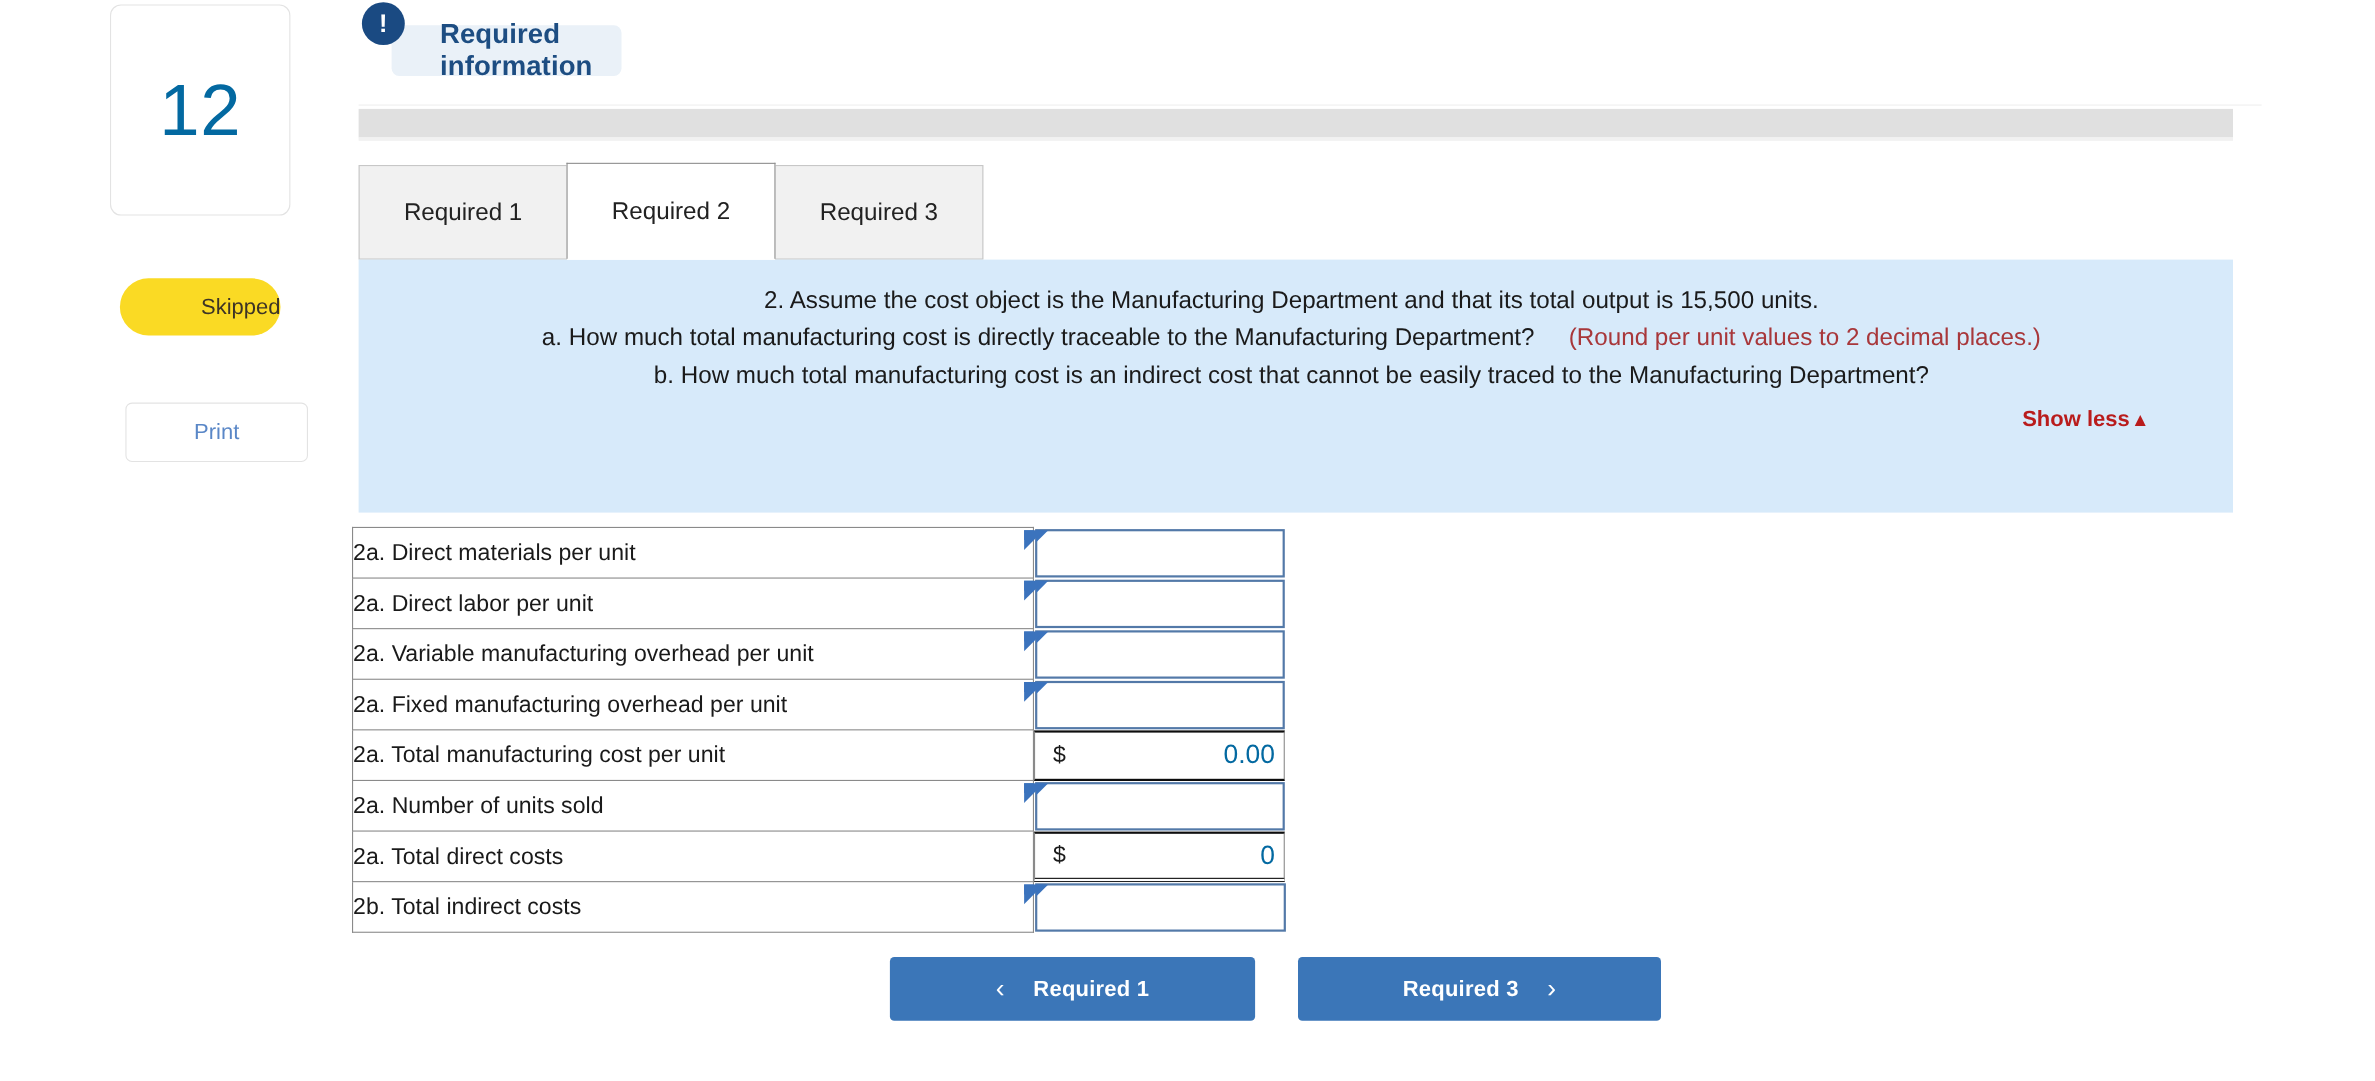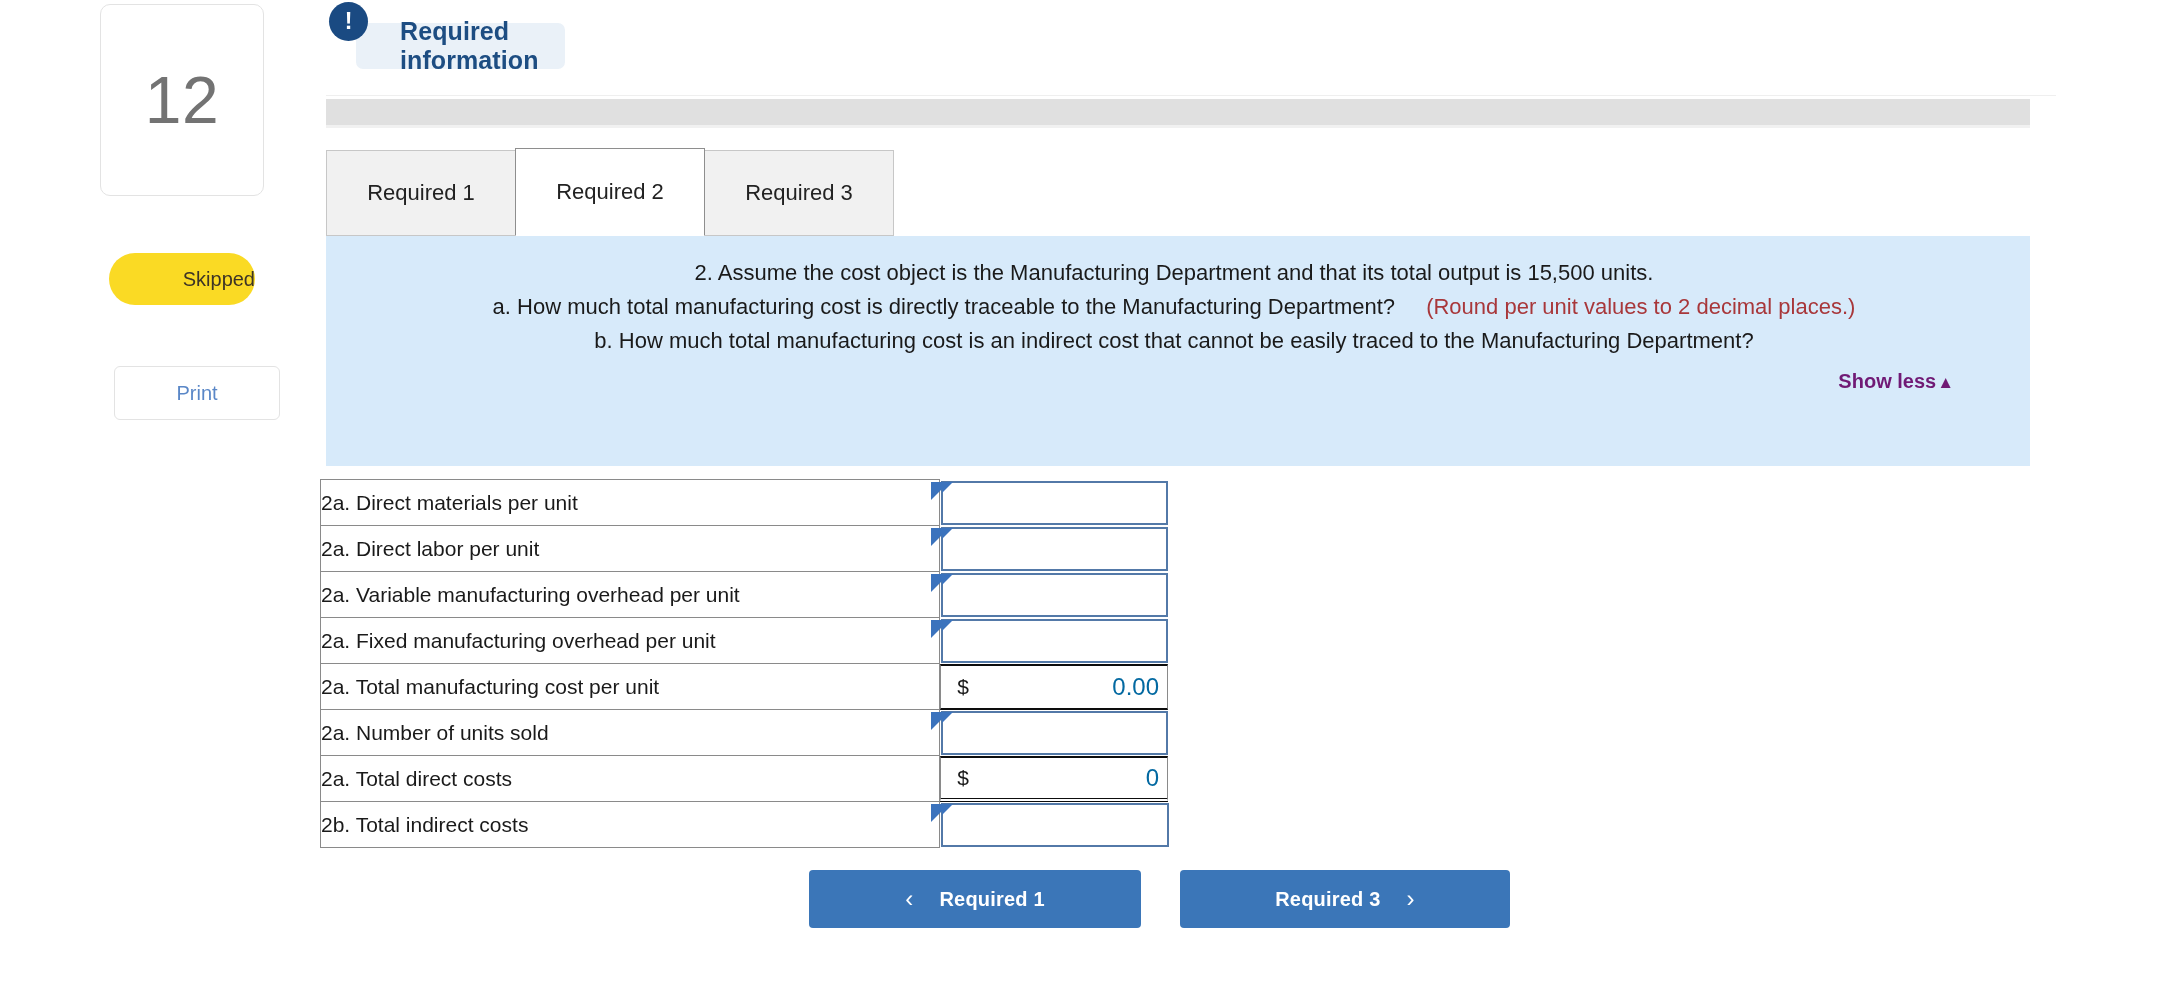--- a/index.html
+++ b/index.html
@@ -19,21 +19,21 @@
     background: #fff;
   }
   #qnum-card {
     position: absolute; left: 100px; top: 4px;
     width: 164px; height: 192px;
     border: 1px solid #e3e3e3; border-radius: 10px;
     background: #fff;
     display: flex; align-items: center; justify-content: center;
   }
   #qnum-card .num {
-    font-size: 66px; color: #737373; font-weight: 400; line-height: 1;
+    font-size: 66px; color: #0369a1; font-weight: 400; line-height: 1;
     letter-spacing: 0.5px;
   }
   #skipped-badge {
     position: absolute; left: 109px; top: 253px;
     width: 146px; height: 52px;
     background: #fada24; border-radius: 26px;
     display: flex; align-items: center; justify-content: flex-end;
     font-size: 20px; color: #3d3426; font-weight: 400;
     cursor: pointer;
   }
@@ -115,21 +115,21 @@
   #question-box .qline {
     font-size: 22px; color: #1a1a1a; line-height: 34px;
     white-space: nowrap;
     text-align: center;
   }
   #question-box .qline.wrap { white-space: normal; }
   .redtext { color: #a8373a; margin-left: 25px; }
   #show-less {
     margin-top: 12px;
     text-align: right;
-    font-size: 20px; font-weight: bold; color: #701a75;
+    font-size: 20px; font-weight: bold; color: #b91c1c;
     cursor: pointer;
     padding-right: 48px;
   }
   #show-less .caret { font-size: 17px; margin-left: 1px; }
 
   
   #answer-table {
     position: absolute; left: 320px; top: 479px;
     width: 849px;
     border-collapse: collapse;

